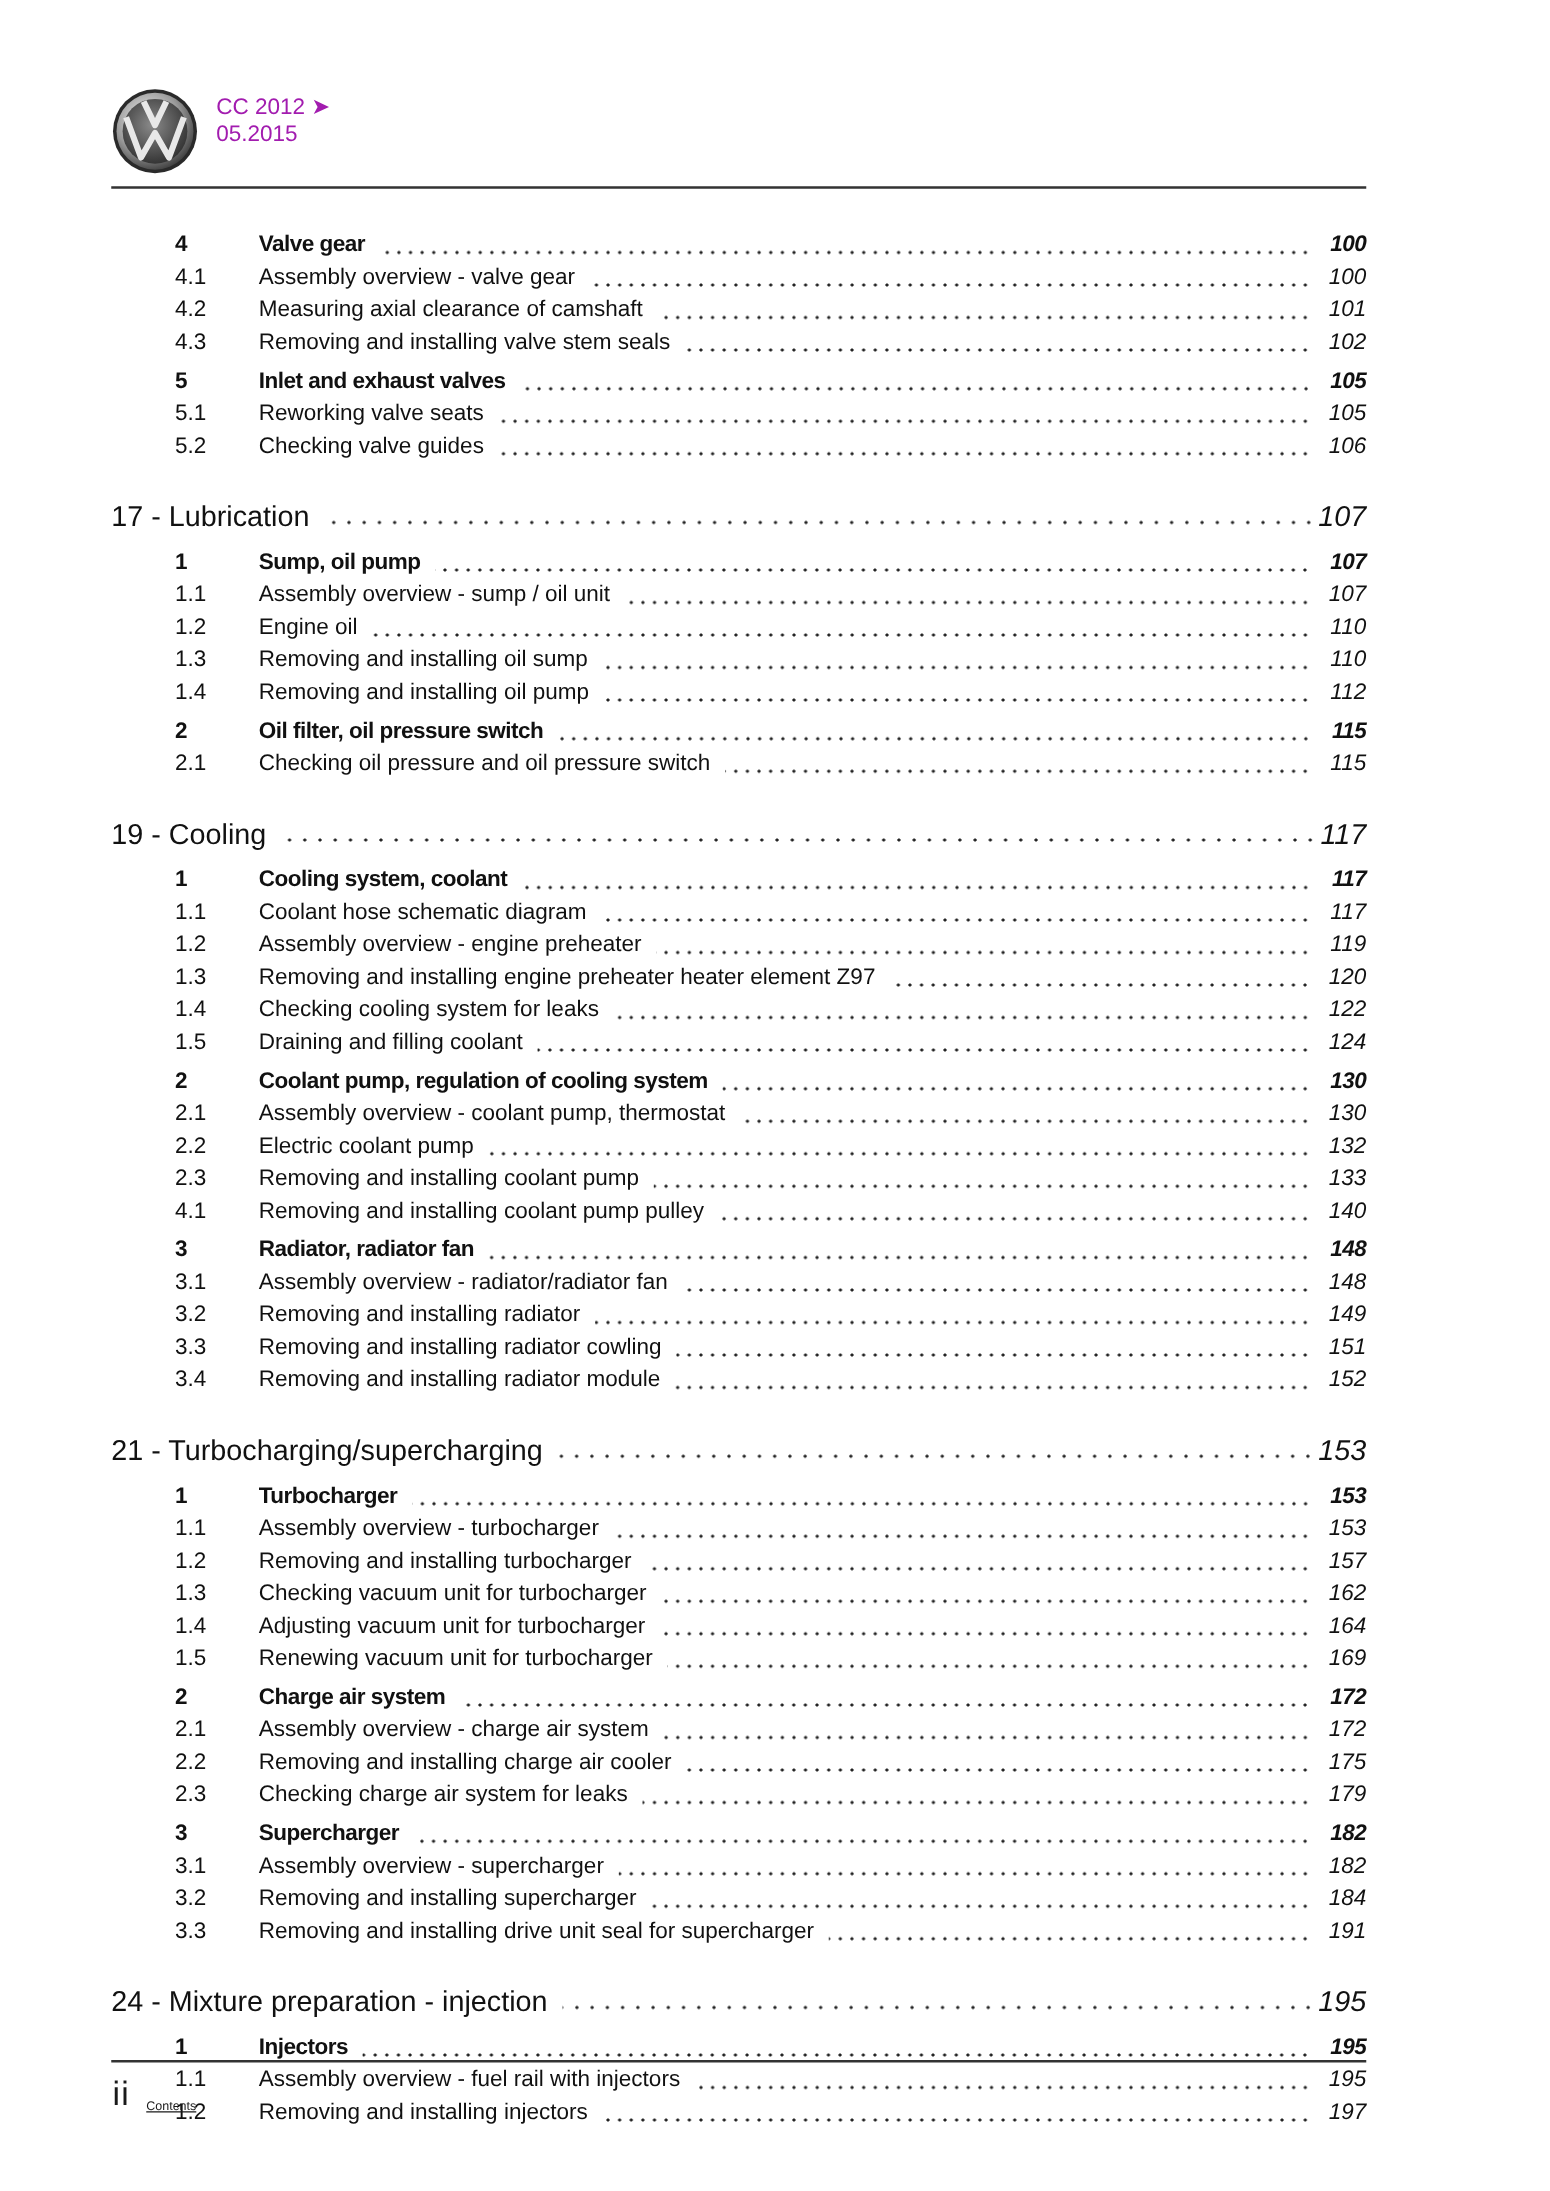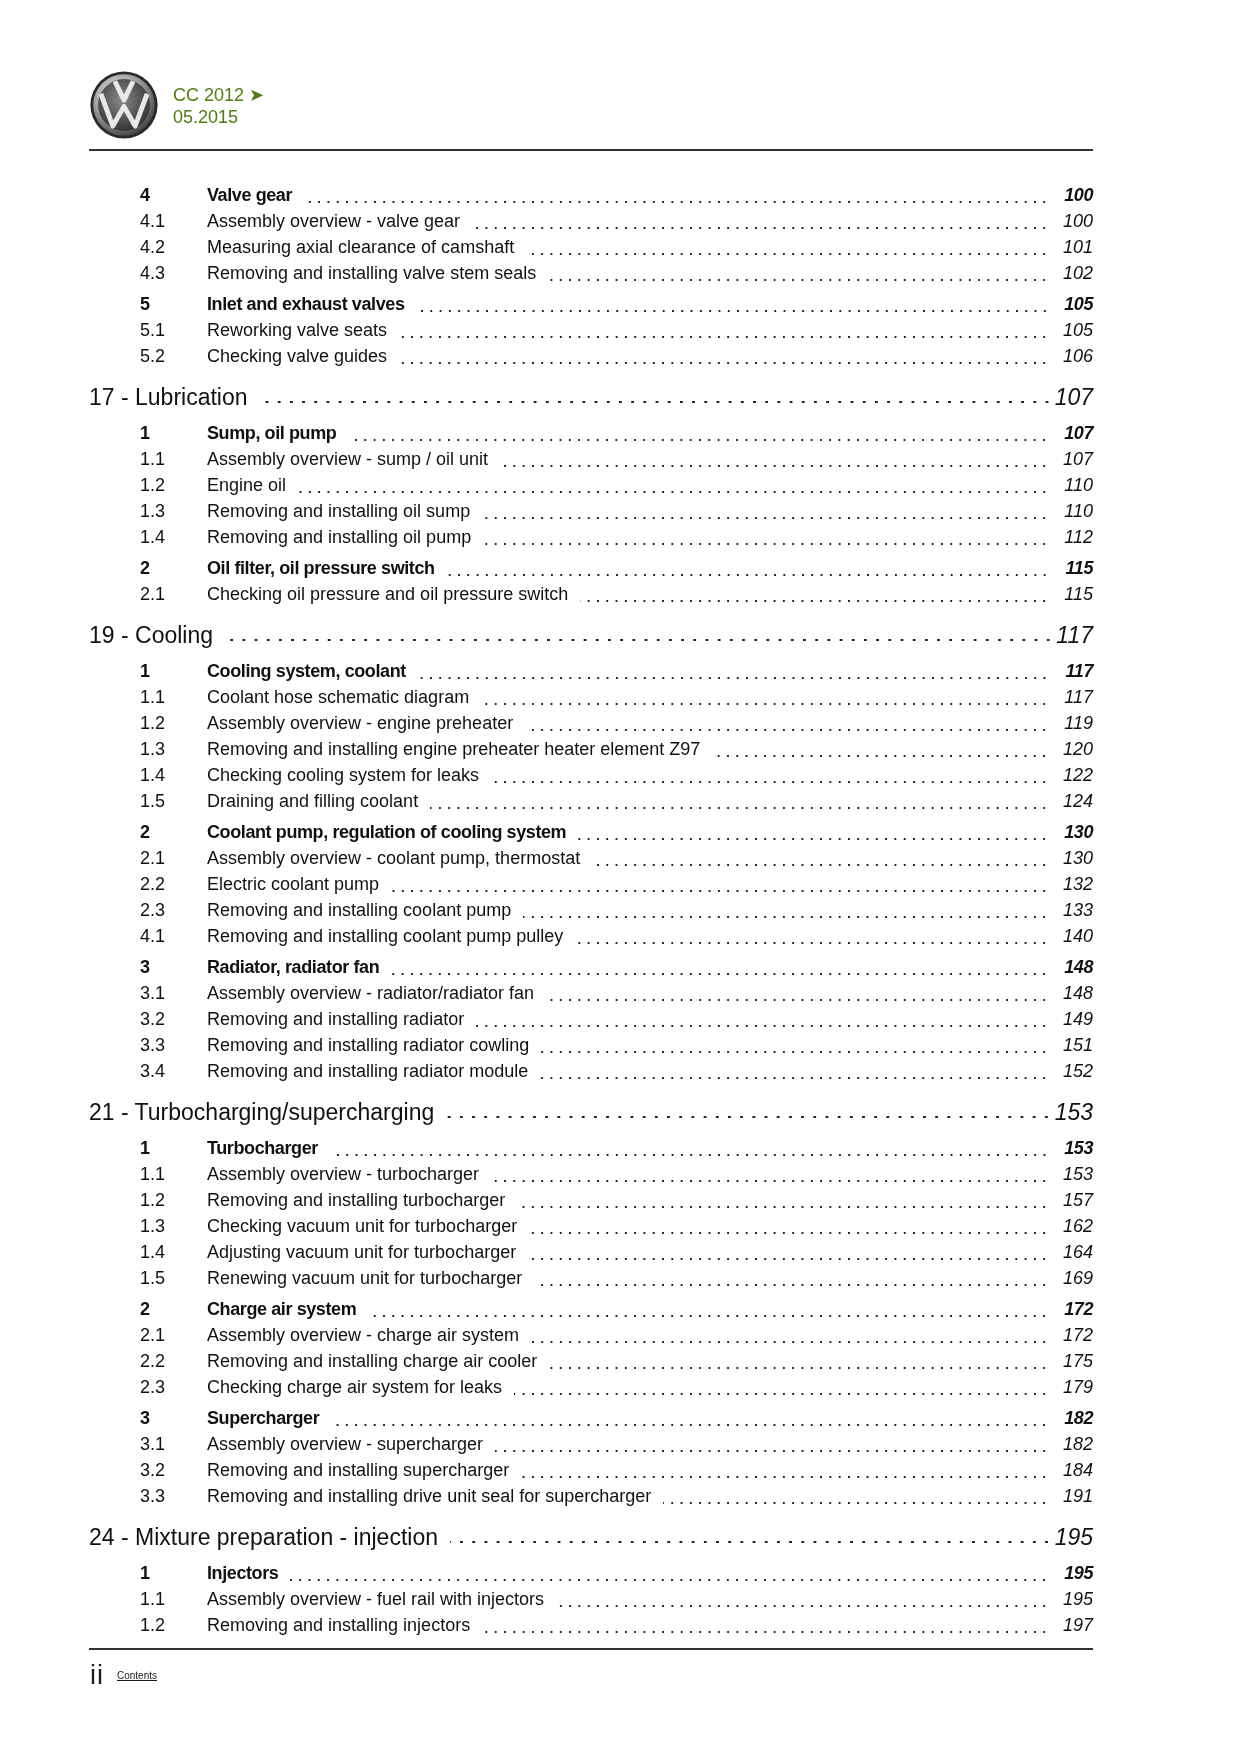--- a/index.html
+++ b/index.html
@@ -26,24 +26,24 @@
     .logo {
       position: absolute;
       left: 0;
       top: 0;
       width: 70px;
       height: 70px;
     }
     .header-text {
       position: absolute;
       left: 84px;
-      top: 14px;
+      top: 4px;
       font-size: 18px;
       line-height: 22px;
-      color: #4d7c0f;
+      color: #a21caf;
     }
     .header-text div { white-space: nowrap; }
     .header-rule {
       position: absolute;
       left: 0;
       top: 79px;
       width: 1004px;
       height: 2px;
       background: #333333;
     }
@@ -57,21 +57,21 @@
     .row {
       position: relative;
       display: flex;
       align-items: baseline;
       width: 1004px;
       white-space: nowrap;
     }
     .row.chapter {
       height: 42px;
       align-items: center;
-      margin-top: 4px;
+      margin-top: 20px;
     }
     .row.section {
       height: 26px;
       margin-top: 5px;
     }
     .row.subsection {
       height: 26px;
     }
     .num {
       display: inline-block;
@@ -129,21 +129,21 @@
       top: 1648px;
       width: 1004px;
       height: 2px;
       background: #333333;
     }
     .footer {
       position: absolute;
       left: 90px;
       top: 1660px;
       display: flex;
-      align-items: center;
+      align-items: flex-end;
     }
     .footer-page {
       font-size: 27px;
       color: #1a1a1a;
       letter-spacing: 1px;
     }
     .footer-label {
       font-size: 10px;
       margin-left: 13px;
       color: #1a1a1a;

